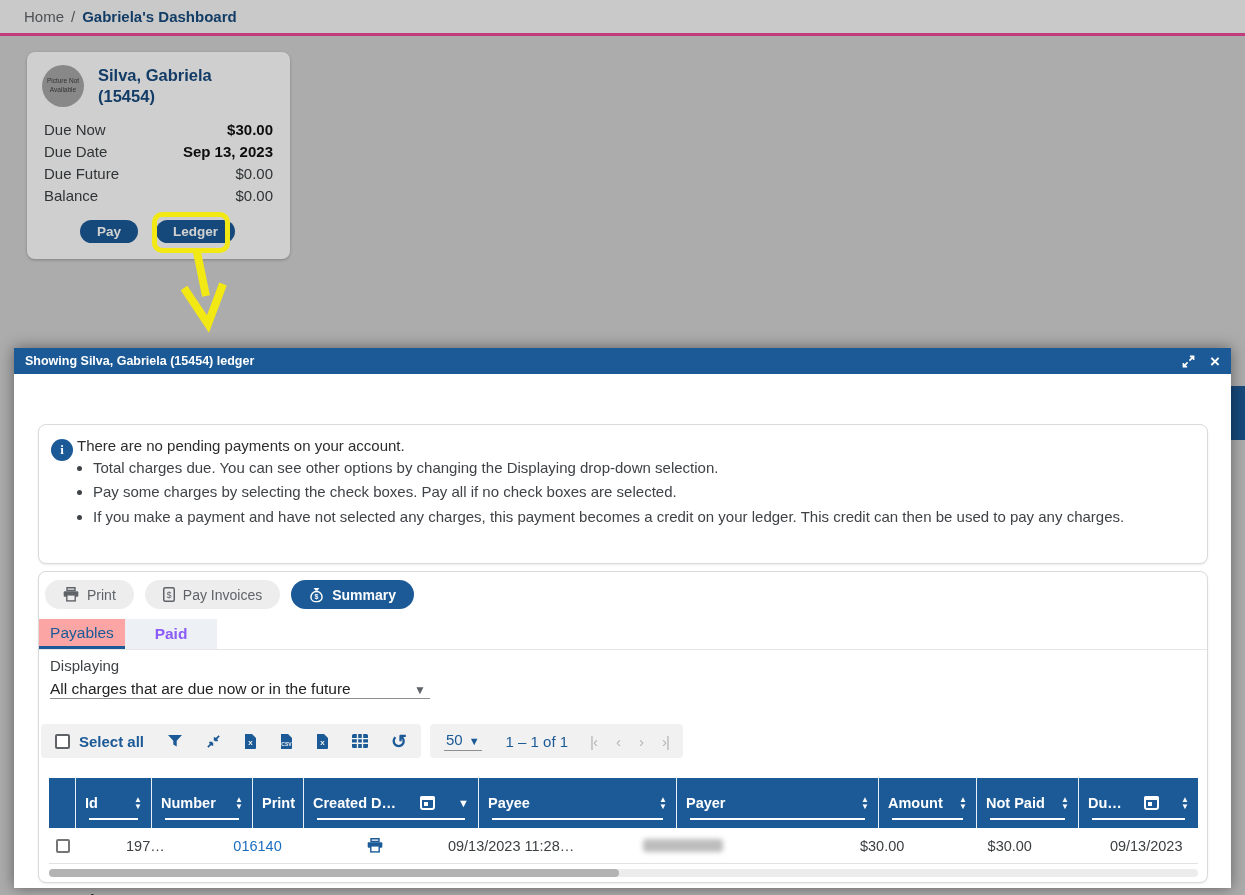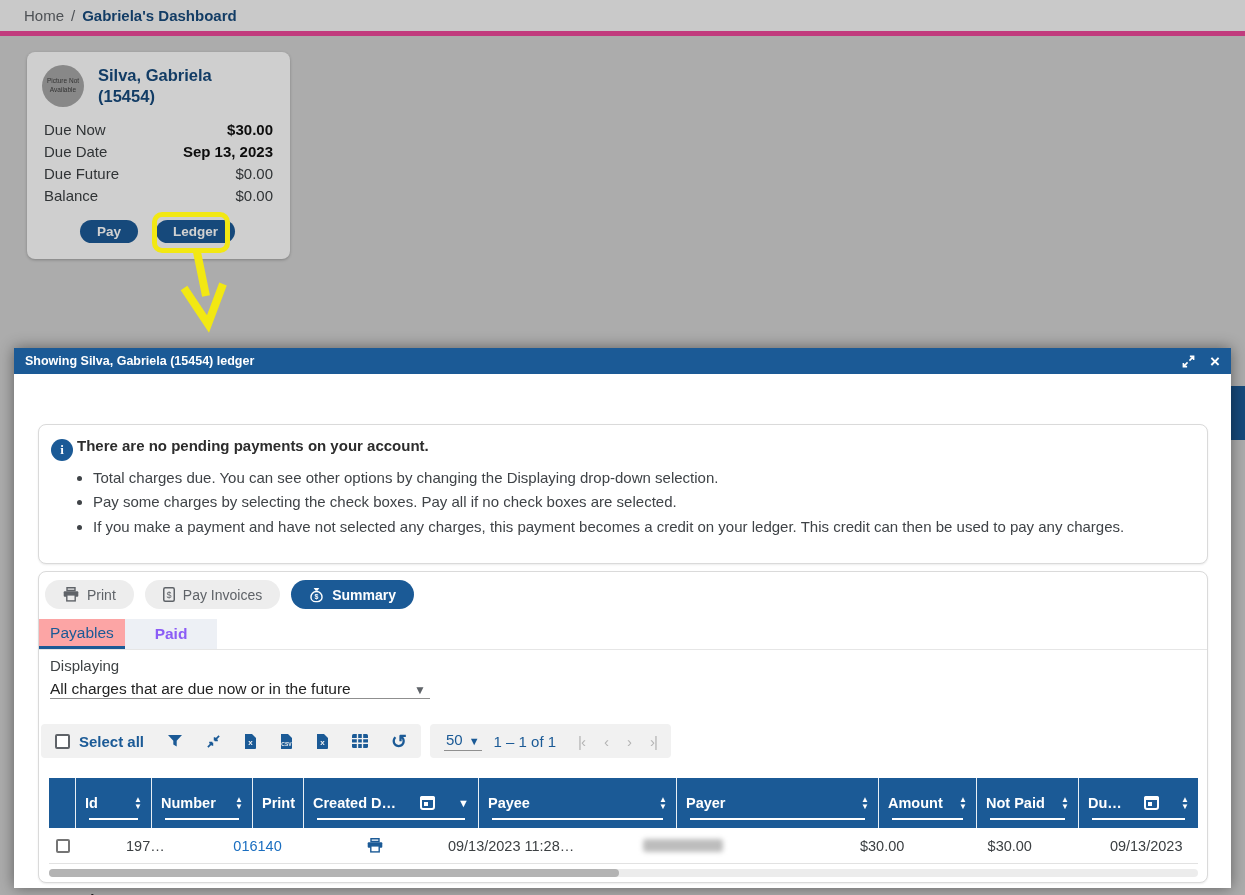--- a/index.html
+++ b/index.html
@@ -2,21 +2,21 @@
 <html><head>
 <meta charset="utf-8">
 <style>
   html,body{margin:0;padding:0;width:1245px;height:895px;overflow:hidden;
     font-family:"Liberation Sans", sans-serif;background:#d2d2d2;position:relative;}
   *{box-sizing:border-box;}
 
   
   .backdrop{position:absolute;inset:0;z-index:1;}
   .topbar{position:absolute;left:0;top:0;width:100%;height:36px;background:#f6f6f6;
-    border-bottom:5px solid #ec4899;display:flex;align-items:center;padding-left:24px;font-size:15px;}
+    border-bottom:3px solid #ec4899;display:flex;align-items:center;padding-left:24px;font-size:15px;}
   .crumb-home{color:#5f6368;}
   .crumb-sep{color:#5f6368;margin:0 7px;}
   .crumb-cur{color:#174a7c;font-weight:bold;}
   .navy-strip{position:absolute;right:0;top:386px;width:14px;height:54px;background:#1b5a96;}
 
   .card{position:absolute;left:27px;top:52px;width:263px;height:207px;background:#fdfdfd;
     border-radius:8px;box-shadow:0 1px 3px rgba(0,0,0,.25);}
   .card-head{display:flex;gap:14px;padding:13px 12px 6px 15px;align-items:flex-start;}
   .avatar{width:42px;height:42px;border-radius:50%;background:#a6a6a6;color:#3f3f3f;
     font-size:6.5px;display:flex;align-items:center;justify-content:center;text-align:center;
@@ -46,21 +46,21 @@
   .tb-close{font-size:17px;font-weight:bold;line-height:1;}
   .modal-body{position:relative;height:514px;}
 
   .panel{position:absolute;border:1px solid #dadada;border-radius:8px;background:#fff;
     box-shadow:0 1px 2px rgba(0,0,0,.08);}
   .info-panel{left:24px;top:50px;width:1170px;height:140px;}
   .info-icon{position:absolute;left:12px;top:14px;width:22px;height:22px;border-radius:50%;
     background:#1b5a96;color:#fff;font-weight:bold;font-size:13px;display:flex;
     align-items:center;justify-content:center;font-family:"Liberation Serif",serif;}
   .info-content{margin:12px 22px 0 38px;}
-  .info-heading{font-size:15px;font-weight:bold;color:#2d2d2d;margin-bottom:12px;}
+  .info-heading{font-size:15px;font-weight:normal;color:#2d2d2d;margin-bottom:2px;}
   .info-content ul{margin:0;padding-left:16px;}
   .info-content li{font-size:15px;color:#3f4347;line-height:1.62;}
 
   .main-panel{left:24px;top:197px;width:1170px;height:312px;}
 
   .actions{position:absolute;left:6px;top:8px;display:flex;gap:11px;}
   .chip{height:29px;border-radius:15px;background:#ededed;color:#5f6368;font-size:14px;
     display:flex;align-items:center;gap:8px;padding:0 18px;border:none;cursor:pointer;
     font-family:inherit;}
   .chip.primary{background:#1b5a96;color:#fff;font-weight:bold;}
@@ -81,21 +81,21 @@
   .grid-toolbar{position:absolute;left:2px;top:152px;display:flex;gap:9px;}
   .tool-group{height:34px;background:#f1f1f1;border-radius:4px;display:flex;align-items:center;
     padding:0 14px;}
   .cb{width:15px;height:15px;border:2px solid #5f6368;border-radius:2px;background:#fff;flex:none;}
   .select-all-label{color:#1b5a96;font-size:15px;font-weight:bold;margin-left:9px;}
   .tool-ic{color:#1b5a96;margin-left:23px;display:flex;align-items:center;cursor:pointer;}
   .tool-ic.txt{font-size:19px;font-weight:bold;line-height:1;}
   .page-size{color:#1b5a96;font-size:15px;border-bottom:1px solid #8f8f8f;padding:0 2px 2px 2px;
     cursor:pointer;}
   .page-size .caret{font-size:11px;color:#1b5a96;margin-left:6px;}
-  .range{color:#1b5a96;font-size:15px;margin-left:12px;}
+  .range{color:#1b5a96;font-size:15px;margin-left:24px;}
   .pager{display:flex;gap:19px;margin-left:22px;color:#b4b4b4;font-size:15px;}
   .pager span{cursor:pointer;letter-spacing:-1px;}
 
   
   .table{position:absolute;left:10px;top:206px;width:1149px;}
   .thead{display:flex;background:#1b5a96;height:50px;}
   .th{position:relative;display:flex;align-items:center;justify-content:space-between;
     color:#fff;font-weight:bold;font-size:14.5px;padding:0 9px;
     border-right:1px solid rgba(255,255,255,.9);gap:8px;}
   .th:last-child{border-right:none;}

